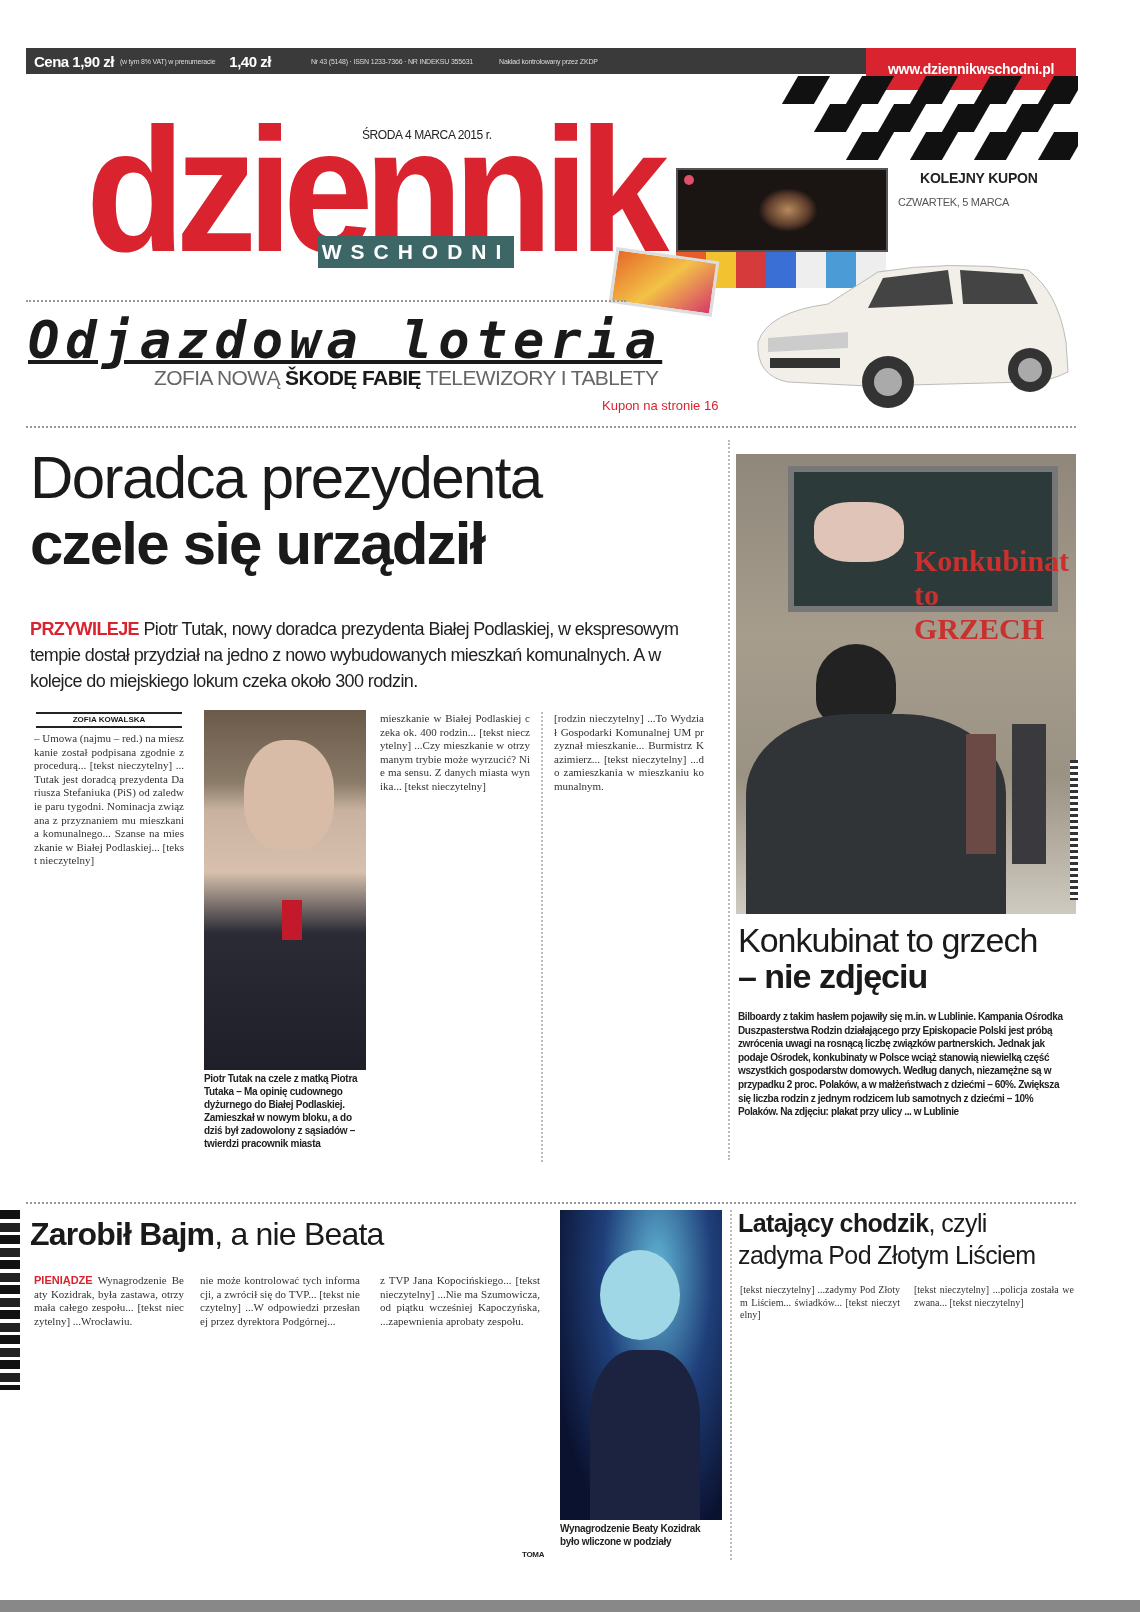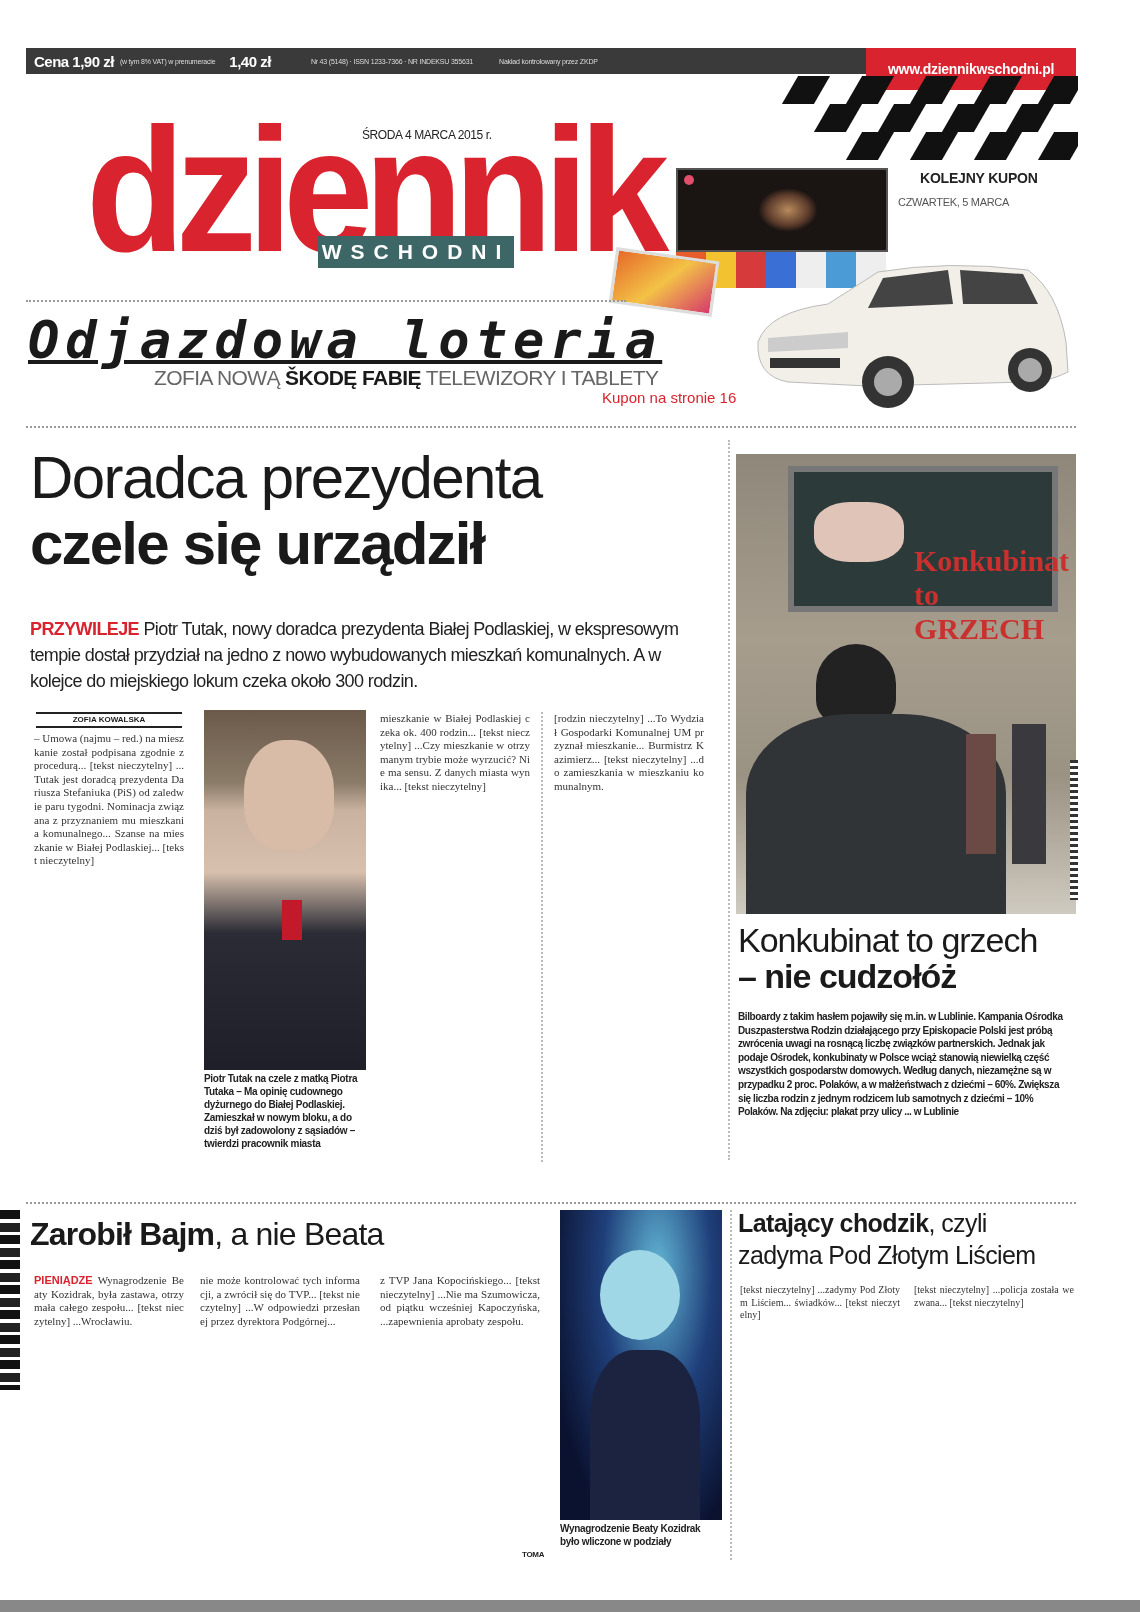--- a/index.html
+++ b/index.html
@@ -31,21 +31,21 @@
   .tablet{left:612px;top:254px;width:104px;height:56px;background:linear-gradient(135deg,#e66a2a,#f3c246,#d63a6b);transform:rotate(8deg);border:3px solid #ddd}
   
   .car{left:748px;top:252px;width:330px;height:170px}
   
   .dots{border-top:2px dotted #999;height:0}
   .vdots{border-left:2px dotted #bbb;width:0}
   
   .lottery{left:28px;top:312px;font-size:52px;font-weight:bold;font-style:italic;font-family:"DejaVu Sans Mono",monospace;color:#1a1a1a;letter-spacing:6px;line-height:56px;text-decoration:underline;text-decoration-thickness:4px;white-space:nowrap}
   .wygraj{left:154px;top:366px;font-size:21px;color:#666;letter-spacing:-0.6px;white-space:nowrap}
   .wygraj b{color:#1a1a1a}
-  .kupon{left:602px;top:389px;font-size:15px;color:#d9232e}
+  .kupon{left:602px;top:398px;font-size:13px;color:#d9232e}
   
   .h1a{left:30px;top:446px;font-size:60px;line-height:64px;color:#1a1a1a;letter-spacing:-1.6px;white-space:nowrap}
   .h1b{left:30px;top:512px;font-size:60px;line-height:64px;font-weight:bold;color:#1a1a1a;letter-spacing:-1.8px;white-space:nowrap}
   .lead{left:30px;top:616px;width:680px;font-size:18px;line-height:26px;color:#222;letter-spacing:-0.6px}
   .lead .kick{color:#d9232e;font-weight:bold}
   
   .col{font-family:"Liberation Serif",serif;font-size:11px;line-height:13.6px;color:#333;text-align:justify;overflow:hidden;word-break:break-all}
   .byline{left:36px;top:712px;width:146px;height:16px;border-top:2px solid #222;border-bottom:2px solid #222;font-size:8px;text-align:center;font-weight:bold;line-height:12px}
   .photo{background:#777}
   .caption{font-size:10px;line-height:13px;font-weight:bold;color:#222;overflow:hidden;letter-spacing:-0.3px}
@@ -183,21 +183,21 @@
     <div style="position:absolute;left:120px;top:72px;font-size:30px;font-weight:bold;color:#c9302e;font-family:'Liberation Serif',serif">Konkubinat to GRZECH</div>
   </div>
   <div style="position:absolute;left:80px;top:190px;width:80px;height:80px;border-radius:50% 50% 30% 30%;background:#222"></div>
   <div style="position:absolute;left:10px;top:260px;width:260px;height:200px;border-radius:40% 40% 0 0;background:#313436"></div>
   <div style="position:absolute;left:230px;top:280px;width:30px;height:120px;background:#6b4a45"></div>
   <div style="position:absolute;left:276px;top:270px;width:34px;height:140px;background:#3a3a3e"></div>
 </div>
 <div class="abs sidebarcode"></div>
 
 <div class="abs h2" style="left:738px;top:922px">Konkubinat to grzech</div>
-<div class="abs h2" style="left:738px;top:958px;font-weight:bold">– nie cudzołóż</div>
+<div class="abs h2" style="left:738px;top:958px;font-weight:bold">– nie zdjęciu</div>
 <div class="abs story2" style="left:738px;top:1010px;width:332px;height:152px">Bilboardy z takim hasłem pojawiły się m.in. w Lublinie. Kampania Ośrodka Duszpasterstwa Rodzin działającego przy Episkopacie Polski jest próbą zwrócenia uwagi na rosnącą liczbę związków partnerskich. Jednak jak podaje Ośrodek, konkubinaty w Polsce wciąż stanowią niewielką część wszystkich gospodarstw domowych. Według danych, niezamężne są w przypadku 2 proc. Polaków, a w małżeństwach z dziećmi – 60%. Zwiększa się liczba rodzin z jednym rodzicem lub samotnych z dziećmi – 10% Polaków. Na zdjęciu: plakat przy ulicy ... w Lublinie</div>
 
 <div class="abs dots" style="left:26px;top:1202px;width:1050px"></div>
 
 <div class="abs barcode"></div>
 <div class="abs h3" style="left:30px;top:1216px">
   <span class="bold">Zarobił Bajm</span><span>, a nie Beata</span>
 </div>
 <div class="abs col" style="left:34px;top:1274px;width:150px;height:290px">
   <span class="kick2">PIENIĄDZE</span>

